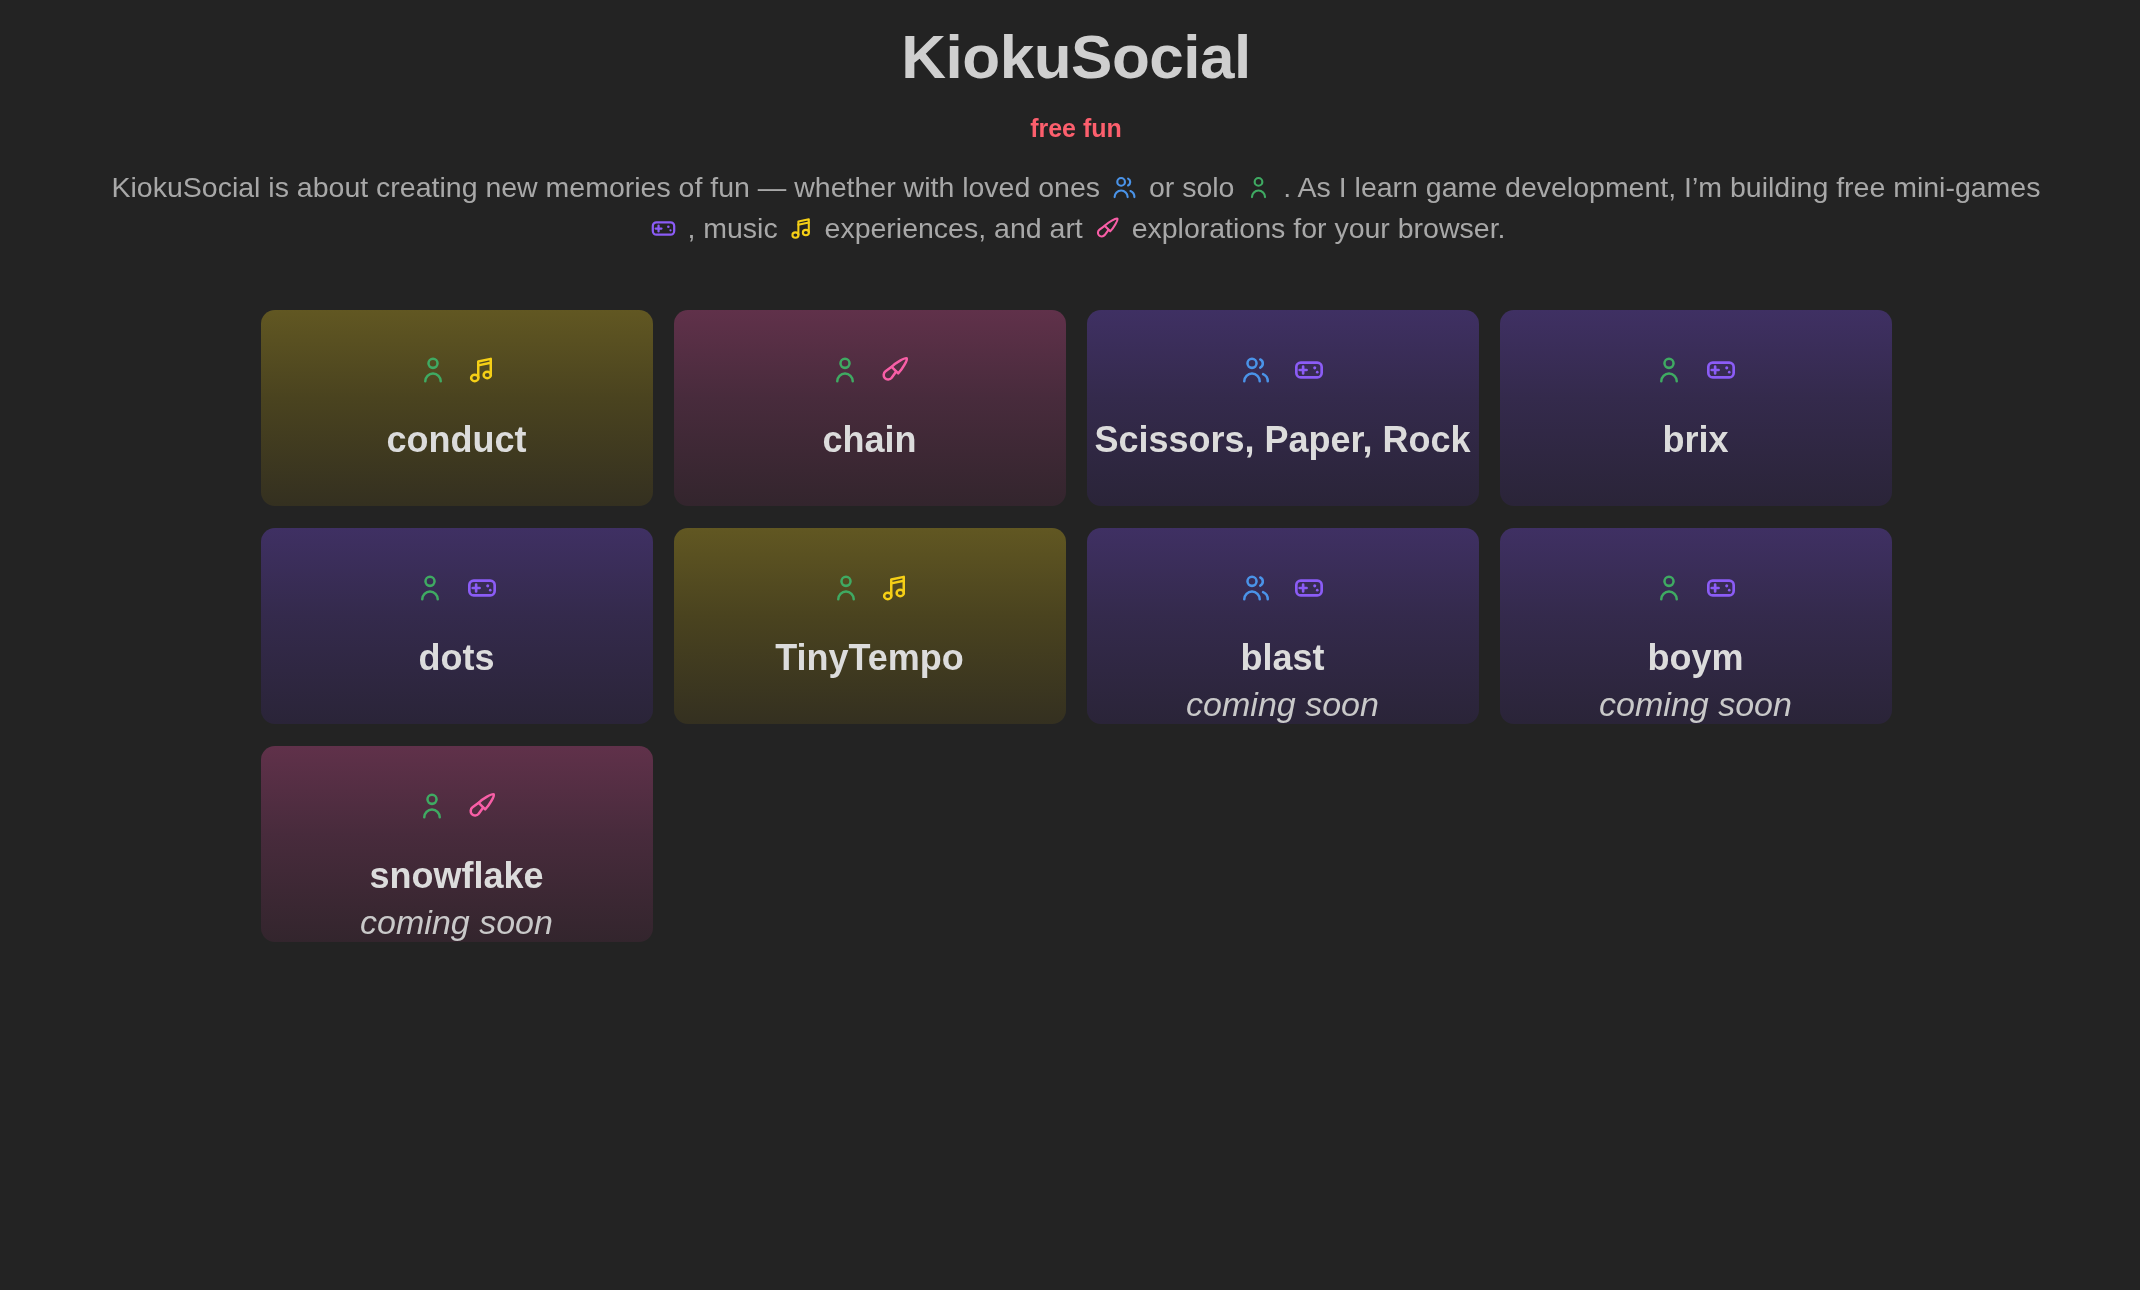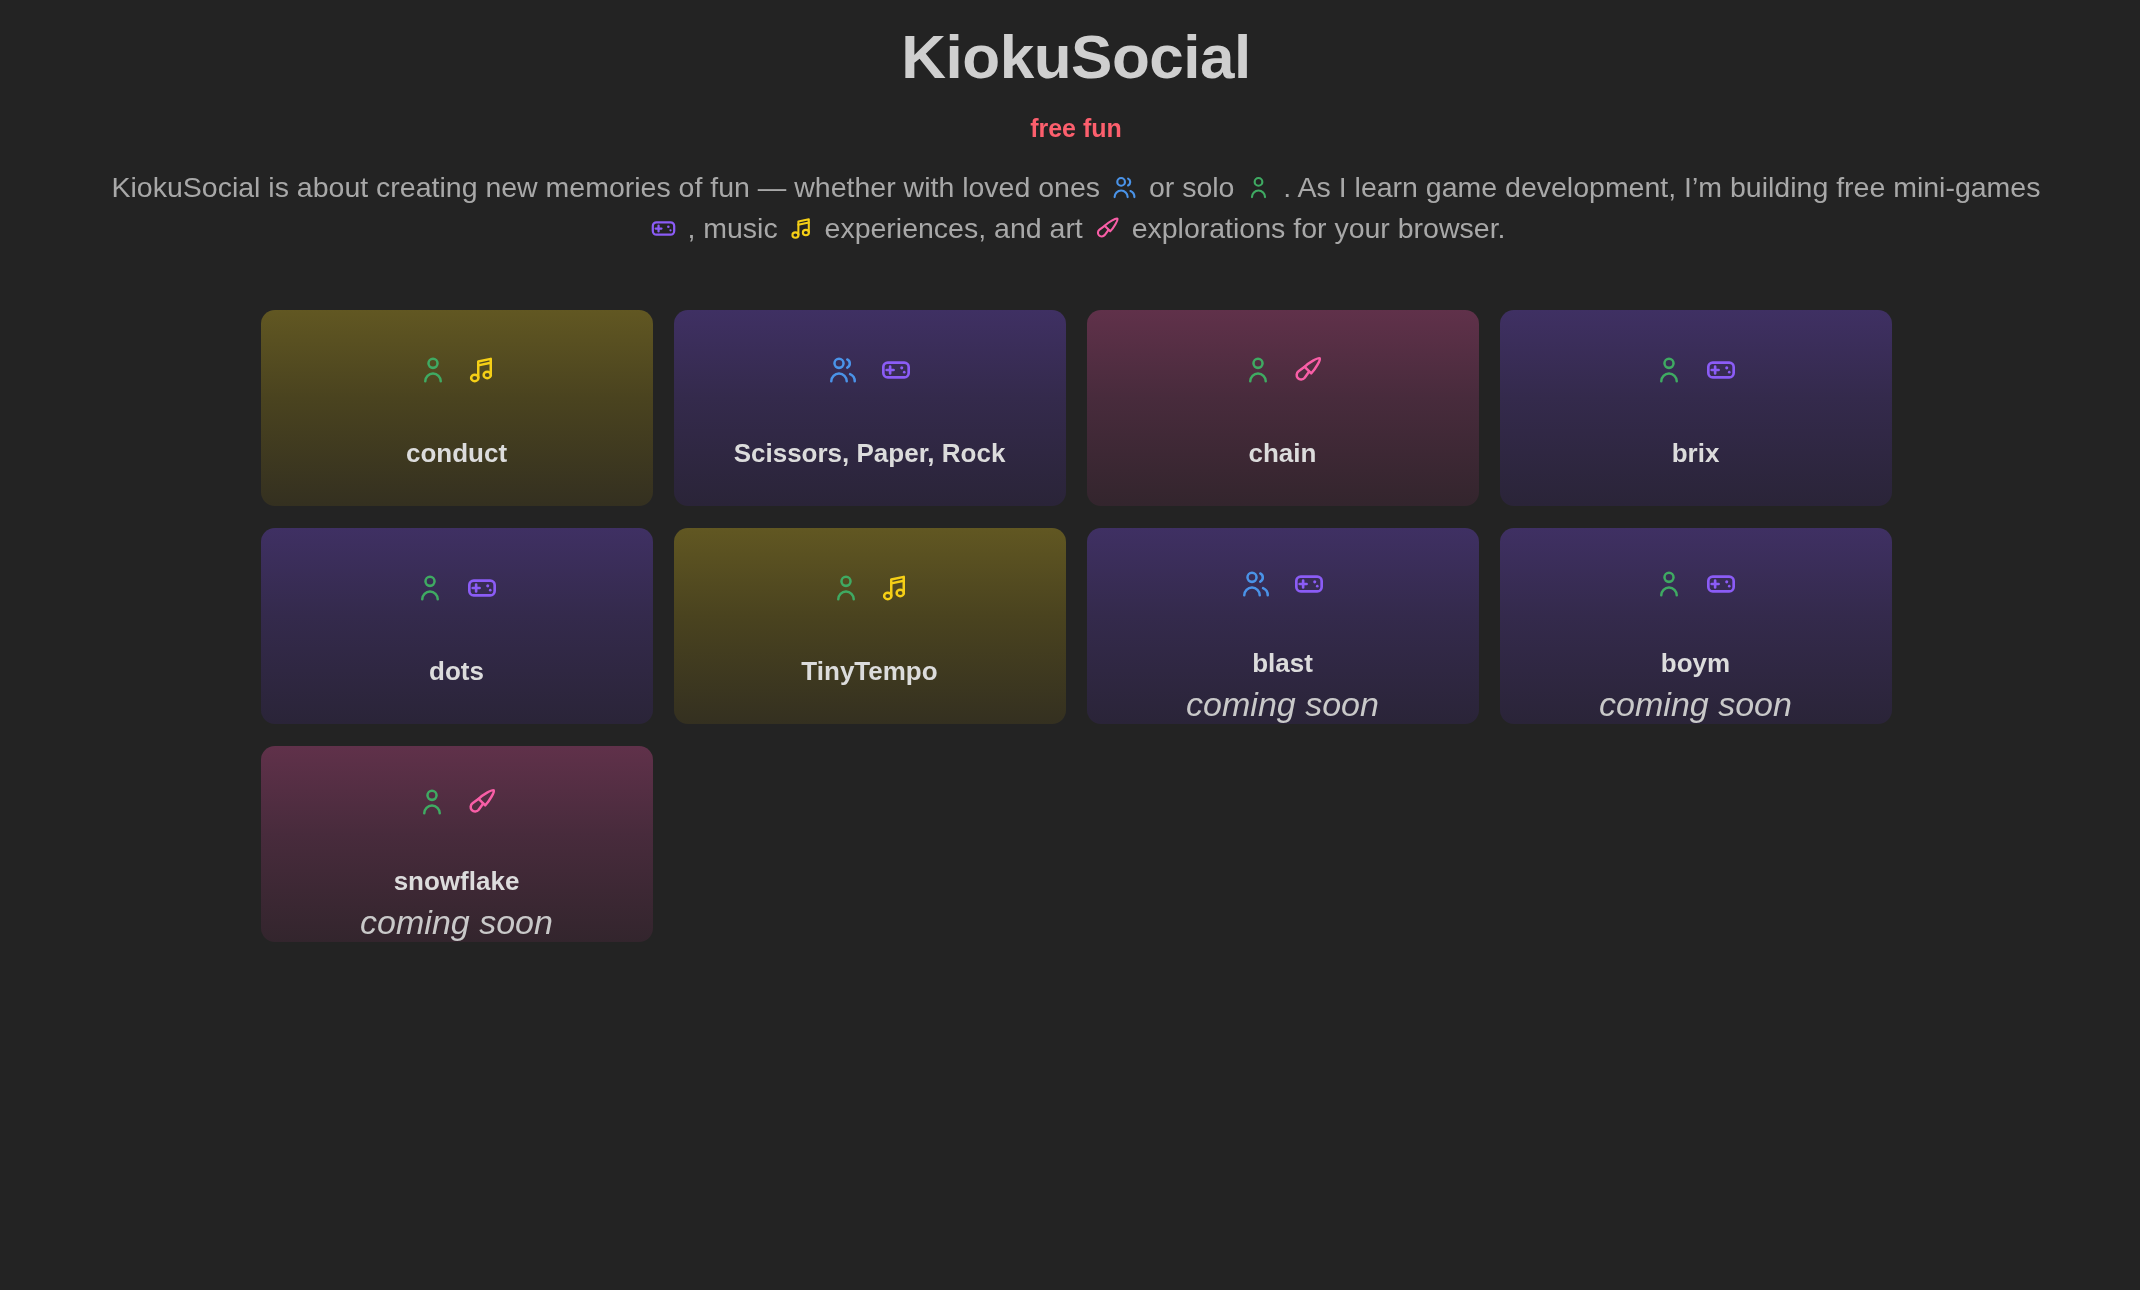--- a/index.html
+++ b/index.html
@@ -83,22 +83,22 @@
   .card.theme-maroon  { background: linear-gradient(180deg, #60314a 0%, #482b3c 45%, #33252d 100%); }
 
   .card-icons {
     display: flex;
     align-items: center;
     gap: 18px;
     height: 44px;
   }
 
   .card-title {
-    margin-top: 44px;
-    font-size: 26px;
+    margin-top: 24px;
+    font-size: 36px;
     font-weight: 700;
     color: #dcdcdc;
     text-align: center;
     line-height: 1.2;
     padding: 0 10px;
     white-space: nowrap;
   }
 
   .card-status {
     margin-top: 6px;
@@ -195,50 +195,50 @@
             </svg></span>
           <span><svg width="30" height="32" viewBox="0 0 24 24" fill="none" stroke="#f5cf16" stroke-width="2" stroke-linecap="round" stroke-linejoin="round">
            <path d="M9 18V5.2l10-2.1V15.6"></path>
               <ellipse cx="6.2" cy="18.3" rx="2.9" ry="2.6"></ellipse>
            <ellipse cx="16.2" cy="15.9" rx="2.9" ry="2.6"></ellipse>
               <path d="M9 8.3l10-2.1"></path>
             </svg></span>
         </div>
         <div class="card-title">conduct</div>
       </div>
+      <div class="card theme-maroon">
+        <div class="card-icons">
+          <span><svg width="32" height="32" viewBox="0 0 24 24" fill="none" stroke="#3faa62" stroke-width="1.9" stroke-linecap="round" stroke-linejoin="round">
+           <circle cx="12" cy="7" r="3.4"></circle>
+              <path d="M6.2 20.5a5.8 5.8 0 0 1 11.6 0"></path>
+            </svg></span>
+          <span><svg width="32" height="32" viewBox="0 0 24 24" fill="none" stroke="#f85ea6" stroke-width="1.9" stroke-linecap="round" stroke-linejoin="round">
+           <path d="M20.8 3.2c-1.2-.7-8.3 3.3-11.3 6.4l4.9 4.9c3.1-3 7.1-10.1 6.4-11.3z"></path>
+           <path d="M9.5 9.6 4.9 13c-1.6 1.2-1.9 3.6-.5 5.1 1.4 1.5 3.8 1.3 5.1-.3l3.4-4.6"></path>
+            </svg></span>
+        </div>
+        <div class="card-title">chain</div>
+      </div>
       <div class="card theme-purple">
         <div class="card-icons">
           <span><svg width="34" height="32" viewBox="0 0 24 24" fill="none" stroke="#4a93e8" stroke-width="1.9" stroke-linecap="round" stroke-linejoin="round">
            <circle cx="9" cy="7" r="3.4"></circle>
               <path d="M3.2 20.5a5.8 5.8 0 0 1 11.6 0"></path>
            <path d="M15.2 4.1a3.4 3.4 0 0 1 0 6.1"></path>
               <path d="M17.3 15.1a5.8 5.8 0 0 1 3.5 5.4"></path>
             </svg></span>
           <span><svg width="36" height="32" viewBox="0 0 24 24" fill="none" stroke="#8b5cf6" stroke-width="2" stroke-linejoin="round">
            <rect x="2.5" y="6.5" width="19" height="11" rx="3.3"></rect>
            <path d="M7.6 9.4v5.2M5 12h5.2" stroke-linecap="round"></path>
            <circle cx="16.3" cy="10.4" r="1.15" fill="#8b5cf6" stroke="none"></circle>
            <circle cx="18.2" cy="13.6" r="1.0" fill="#8b5cf6" stroke="none"></circle>
             </svg></span>
         </div>
         <div class="card-title">Scissors, Paper, Rock</div>
       </div>
-      <div class="card theme-maroon">
-        <div class="card-icons">
-          <span><svg width="32" height="32" viewBox="0 0 24 24" fill="none" stroke="#3faa62" stroke-width="1.9" stroke-linecap="round" stroke-linejoin="round">
-           <circle cx="12" cy="7" r="3.4"></circle>
-              <path d="M6.2 20.5a5.8 5.8 0 0 1 11.6 0"></path>
-            </svg></span>
-          <span><svg width="32" height="32" viewBox="0 0 24 24" fill="none" stroke="#f85ea6" stroke-width="1.9" stroke-linecap="round" stroke-linejoin="round">
-           <path d="M20.8 3.2c-1.2-.7-8.3 3.3-11.3 6.4l4.9 4.9c3.1-3 7.1-10.1 6.4-11.3z"></path>
-           <path d="M9.5 9.6 4.9 13c-1.6 1.2-1.9 3.6-.5 5.1 1.4 1.5 3.8 1.3 5.1-.3l3.4-4.6"></path>
-            </svg></span>
-        </div>
-        <div class="card-title">chain</div>
-      </div>
       <div class="card theme-purple">
         <div class="card-icons">
           <span><svg width="32" height="32" viewBox="0 0 24 24" fill="none" stroke="#3faa62" stroke-width="1.9" stroke-linecap="round" stroke-linejoin="round">
            <circle cx="12" cy="7" r="3.4"></circle>
               <path d="M6.2 20.5a5.8 5.8 0 0 1 11.6 0"></path>
             </svg></span>
           <span><svg width="36" height="32" viewBox="0 0 24 24" fill="none" stroke="#8b5cf6" stroke-width="2" stroke-linejoin="round">
            <rect x="2.5" y="6.5" width="19" height="11" rx="3.3"></rect>
            <path d="M7.6 9.4v5.2M5 12h5.2" stroke-linecap="round"></path>
            <circle cx="16.3" cy="10.4" r="1.15" fill="#8b5cf6" stroke="none"></circle>

